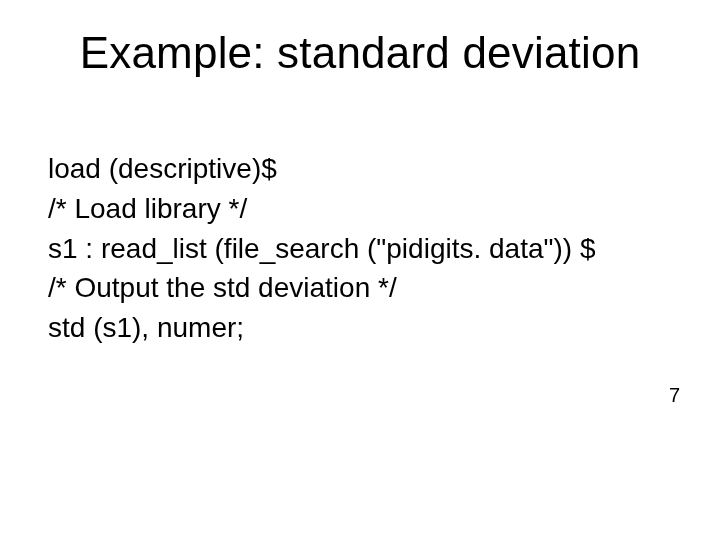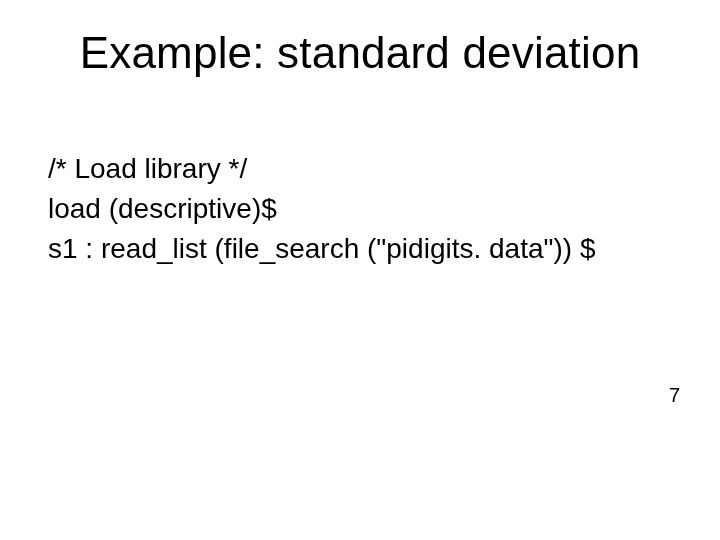--- a/index.html
+++ b/index.html
@@ -50,20 +50,22 @@
   }
 </style>
 </head>
 <body>
 
 <div class="slide">
 
   <div class="title">Example: standard deviation</div>
 
   <div class="body">
+    <p>load (descriptive)$</p>
     <p>/* Load library */</p>
-    <p>load (descriptive)$</p>
     <p>s1 : read_list (file_search ("pidigits. data")) $</p>
+    <p>/* Output the std deviation */</p>
+    <p>std (s1), numer;</p>
   </div>
 
   <div class="page-number">7</div>
 
 </div>
 
 </body></html>

